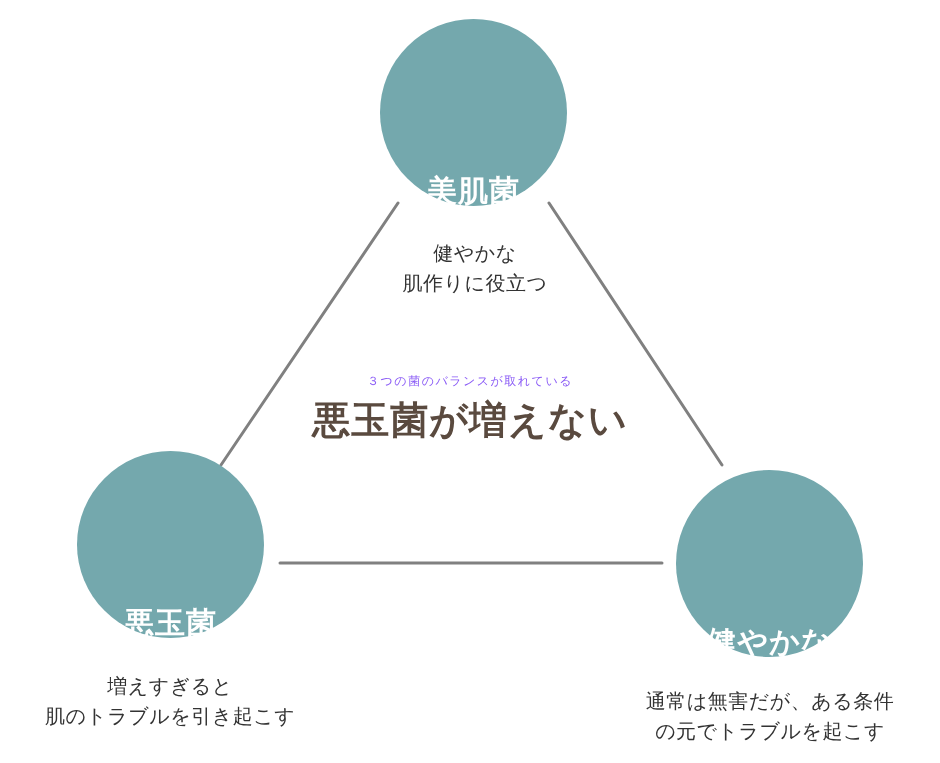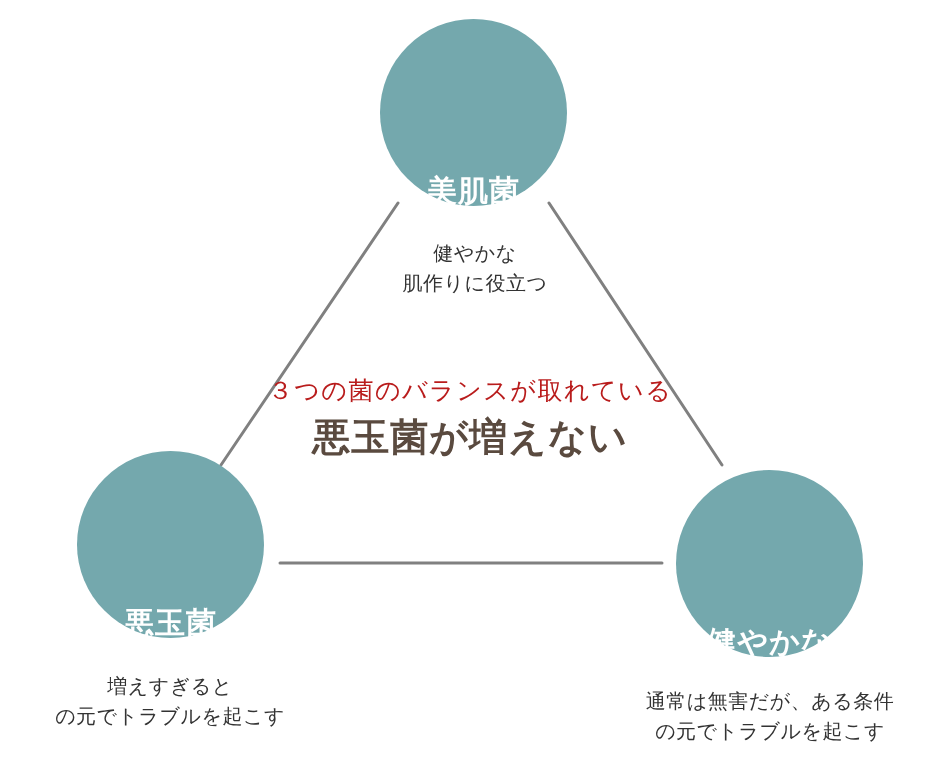--- a/index.html
+++ b/index.html
@@ -77,22 +77,22 @@
   }
 
   #center-block {
     position: absolute;
     left: 220px;
     top: 374px;
     width: 500px;
     text-align: center;
   }
   #center-subtitle {
-    color: #b91c1c;
-    font-size: 25px;
+    color: #8b5cf6;
+    font-size: 12px;
     letter-spacing: 1.5px;
     line-height: 1.3;
     white-space: nowrap;
   }
   #center-title {
     color: #5a4a3f;
     font-size: 38px;
     font-weight: bold;
     letter-spacing: 1px;
     line-height: 1.3;
@@ -120,21 +120,21 @@
   </div>
 
   <div class="node-circle" id="node-hiyorimi">
     <span class="node-label">健やかな</span>
   </div>
 
   <div class="caption" id="caption-top">健やかな
 肌作りに役立つ</div>
 
   <div class="caption" id="caption-bottom-left">増えすぎると
-の元でトラブルを起こす</div>
+肌のトラブルを引き起こす</div>
 
   <div class="caption" id="caption-bottom-right">通常は無害だが、ある条件
 の元でトラブルを起こす</div>
 
   <div id="center-block">
     <div id="center-subtitle">３つの菌のバランスが取れている</div>
     <div id="center-title">悪玉菌が増えない</div>
   </div>
 
 </div>

